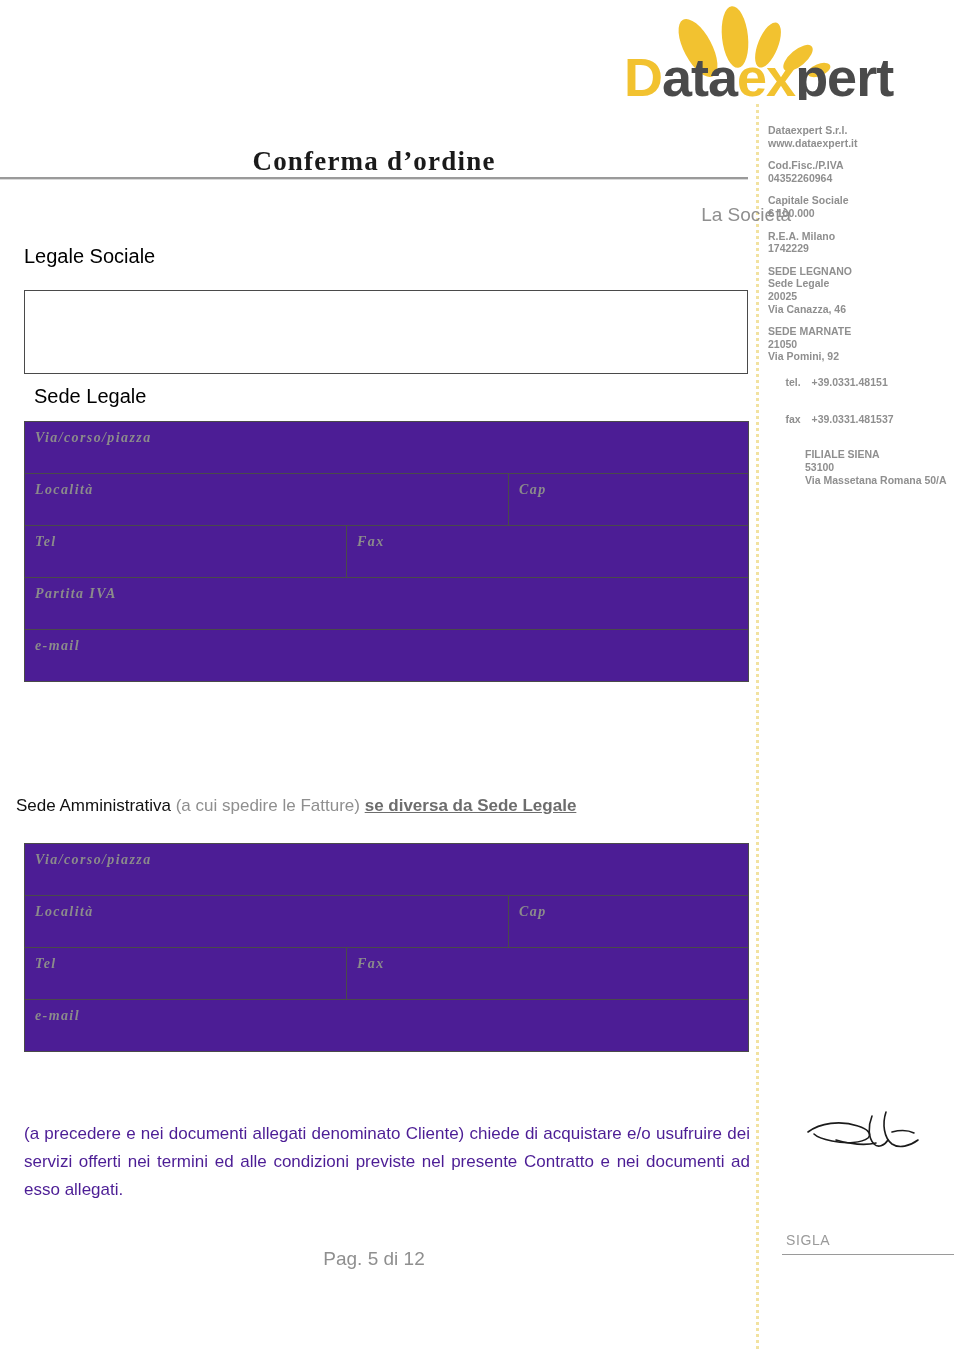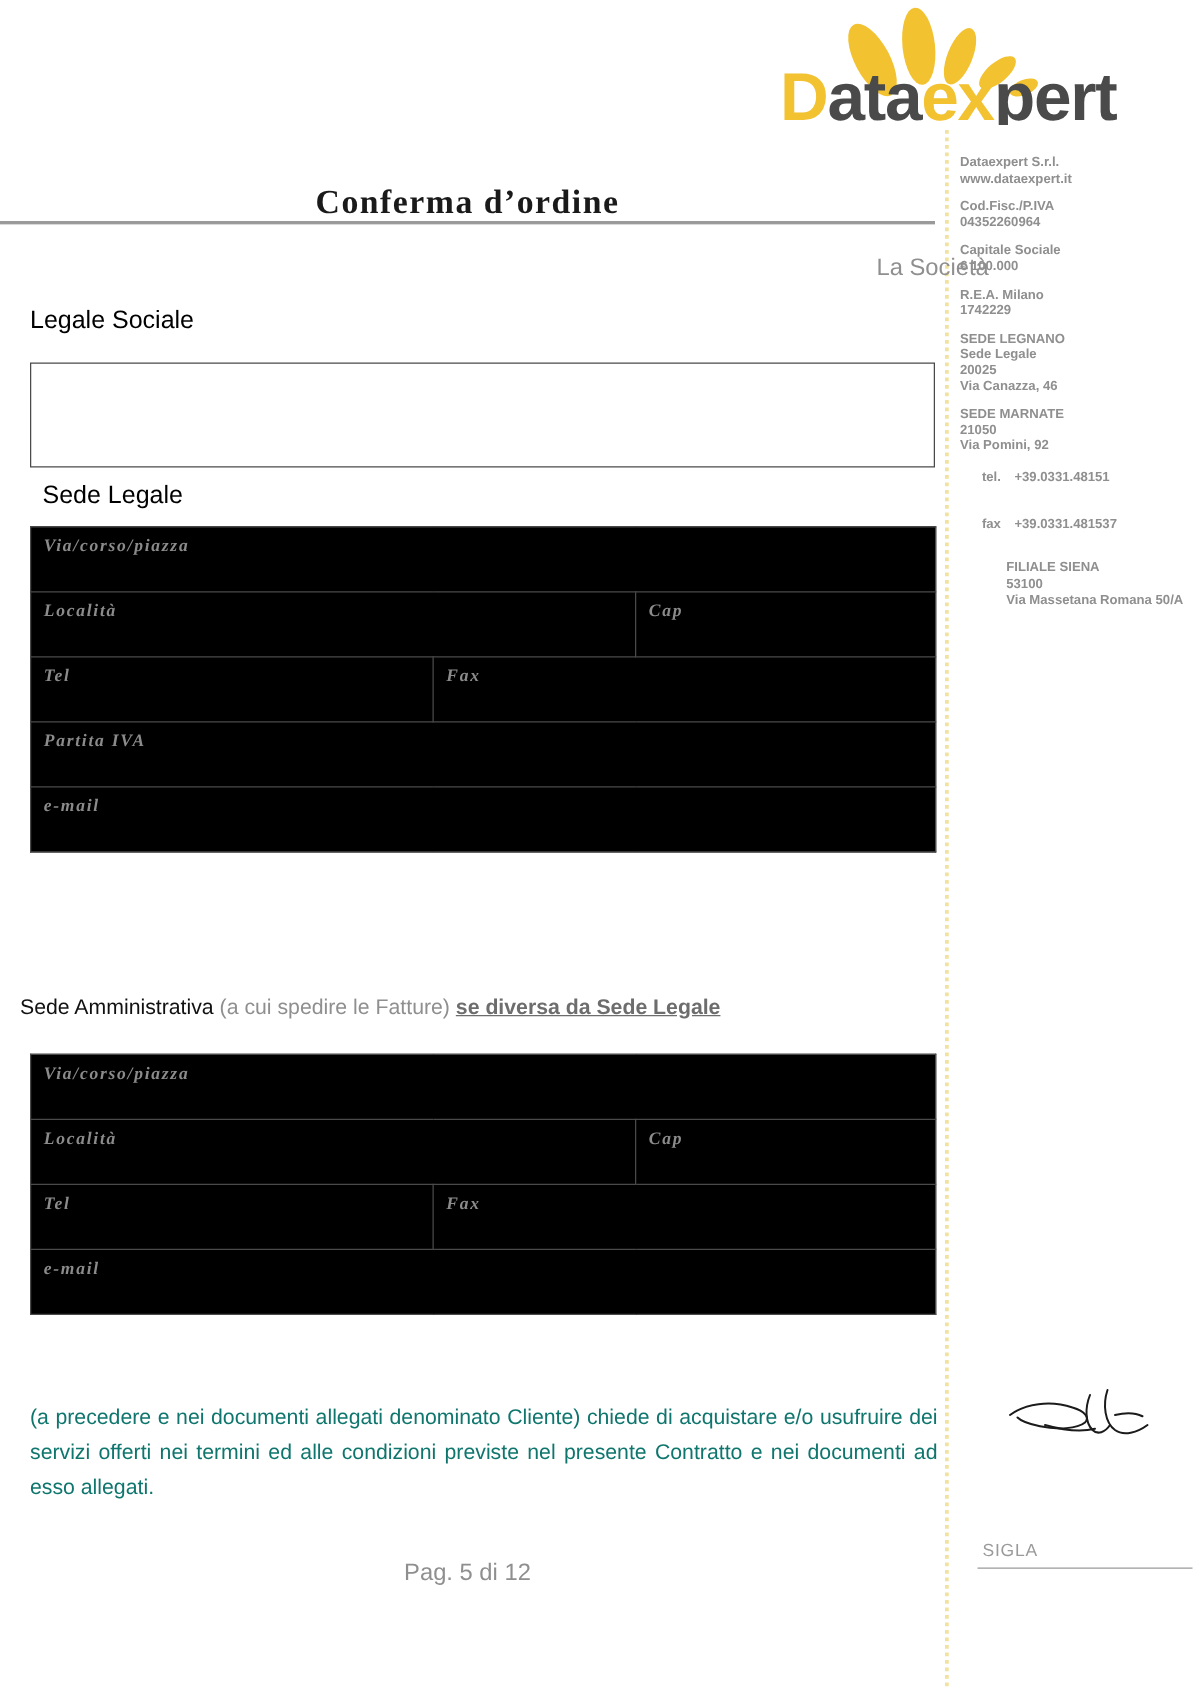--- a/index.html
+++ b/index.html
@@ -112,21 +112,21 @@
     border: 1px solid #4a4a4a;
     box-sizing: border-box;
     background: #ffffff;
   }
   #box-ragione-sociale { left: 24px; top: 290px; width: 724px; height: 84px; }
 
   .formtable {
     position: absolute;
     border-collapse: collapse;
     table-layout: fixed;
-    background: #000000;
+    background: #4c1d95;
   }
   .formtable td {
     border: 1px solid #4a4a4a;
     vertical-align: top;
     padding: 6px 0 0 10px;
     height: 52px;
     box-sizing: border-box;
   }
   .fieldlabel {
     font-family: "Liberation Serif", serif;
@@ -141,21 +141,21 @@
   #table-sede-amm    { left: 24px; top: 843px; width: 724px; }
 
   
   #closing-par {
     position: absolute;
     left: 24px;
     top: 1120px;
     width: 726px;
     font-size: 17px;
     line-height: 28px;
-    color: #0f766e;
+    color: #4c1d95;
     text-align: justify;
   }
 
   
   #signature {
     position: absolute;
     left: 806px;
     top: 1110px;
     width: 140px;
     height: 52px;

